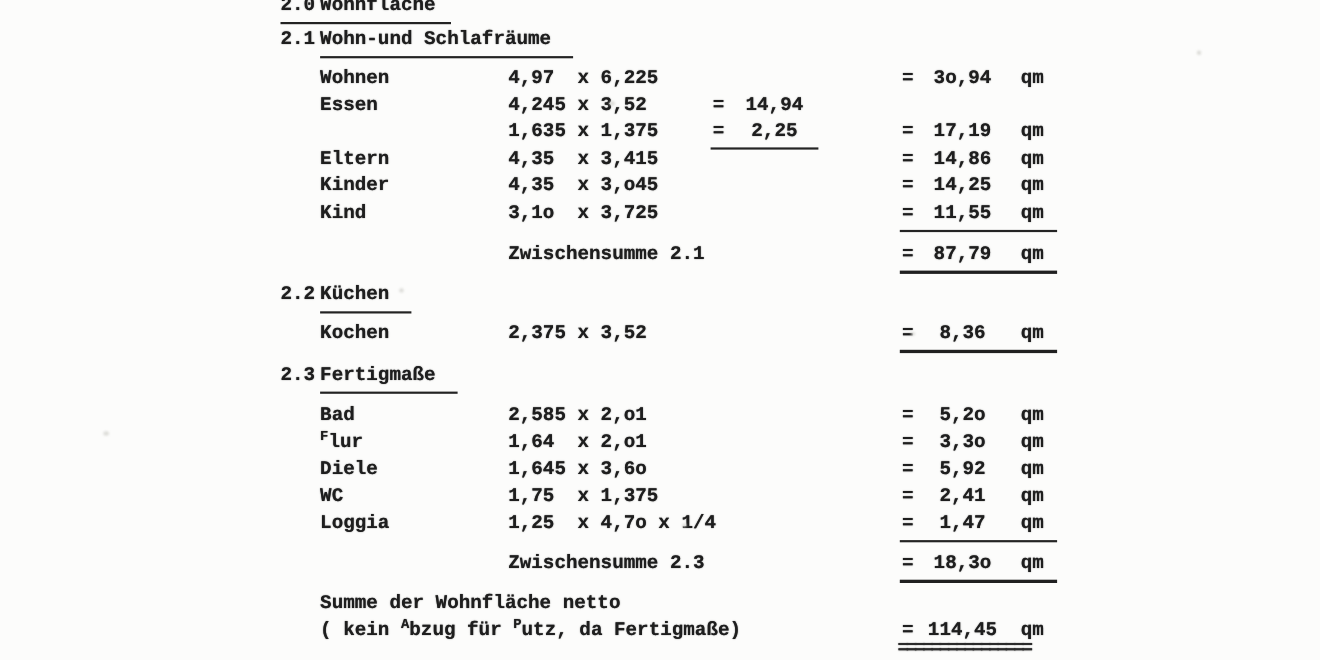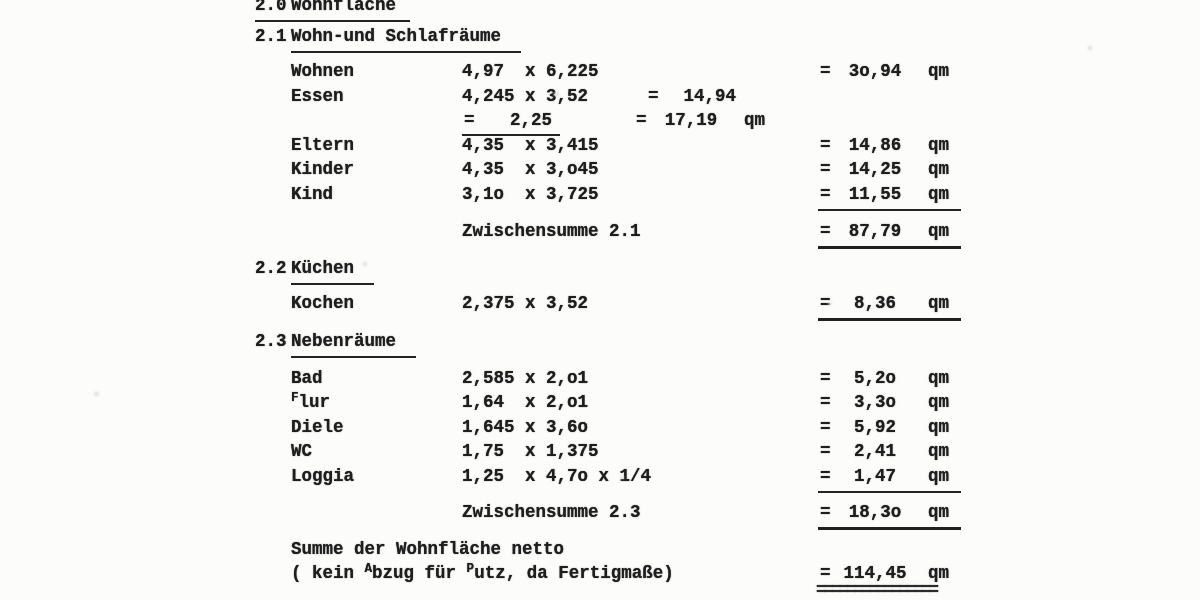--- a/index.html
+++ b/index.html
@@ -17,21 +17,21 @@
   .c-label { width:171px; }
   .c-dim   { width:184px; }
   .c-mid   { width:172px; display:flex; }
   .c-text  { width:527px; }
   .rgroup  { display:flex; align-items:baseline; padding:0 12px 3px 2px; }
   .mgroup  { display:flex; align-items:baseline; padding:0 8px 2px 2px; }
   .r-eq { width:22px; }
   .r-val { width:66px; text-align:center; }
   .r-qm { margin-left:20px; }
   .m-eq { width:24px; }
-  .m-val { width:64px; text-align:right; }
+  .m-val { width:64px; text-align:center; }
   .ul   { border-bottom:2.2px solid #242424; }
   .ul-h { border-bottom:3px solid #202020; }
   .h-title { padding:0 20px 3px 0; border-bottom:2.4px solid #232323; }
   .h-all { display:flex; padding:0 14px 3px 0; border-bottom:2.4px solid #232323; }
   .sup { font-size:0.72em; position:relative; top:-0.45em; }
   .hatch { position:absolute; left:816px; top:578px; line-height:24px;
            letter-spacing:-3px; color:#2b2b2b; }
   .speck { position:absolute; border-radius:50%; background:#dcdcd8; filter:blur(1px); }
 </style>
 </head>
@@ -59,20 +59,21 @@
   <div class="row" style="top:84px">
     <span class="c-num"></span>
     <span class="c-label">Essen</span>
     <span class="c-dim">4,245 x 3,52</span>
     <span class="c-mid"><span class="mgroup"><span class="m-eq">=</span><span class="m-val">14,94</span></span></span>
   </div>
 
   <div class="row" style="top:108px">
     <span class="c-num"></span>
     <span class="c-label"></span>
+    <span class="c-dim">1,635 x 1,375</span>
     <span class="c-mid"><span class="mgroup ul"><span class="m-eq">=</span><span class="m-val">2,25</span></span></span>
     <span class="rgroup"><span class="r-eq">=</span><span class="r-val">17,19</span><span class="r-qm">qm</span></span>
   </div>
 
   <div class="row" style="top:133px">
     <span class="c-num"></span>
     <span class="c-label">Eltern</span>
     <span class="c-dim">4,35  x 3,415</span>
     <span class="c-mid"></span>
     <span class="rgroup"><span class="r-eq">=</span><span class="r-val">14,86</span><span class="r-qm">qm</span></span>
@@ -110,21 +111,21 @@
   <div class="row" style="top:291px">
     <span class="c-num"></span>
     <span class="c-label">Kochen</span>
     <span class="c-dim">2,375 x 3,52</span>
     <span class="c-mid"></span>
     <span class="rgroup ul-h"><span class="r-eq">=</span><span class="r-val">8,36</span><span class="r-qm">qm</span></span>
   </div>
 
   <div class="row" style="top:329px">
     <span class="c-num">2.3</span>
-    <span class="h-title">Nebenräume</span>
+    <span class="h-title">Fertigmaße</span>
   </div>
 
   <div class="row" style="top:366px">
     <span class="c-num"></span>
     <span class="c-label">Bad</span>
     <span class="c-dim">2,585 x 2,o1</span>
     <span class="c-mid"></span>
     <span class="rgroup"><span class="r-eq">=</span><span class="r-val">5,2o</span><span class="r-qm">qm</span></span>
   </div>
 

